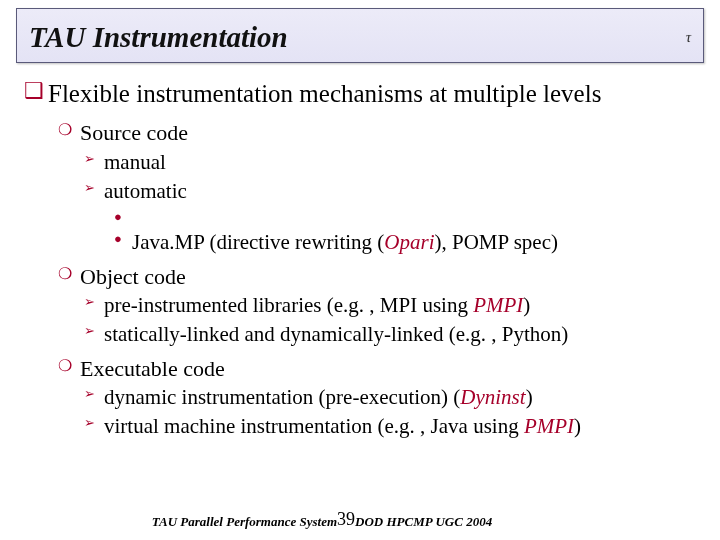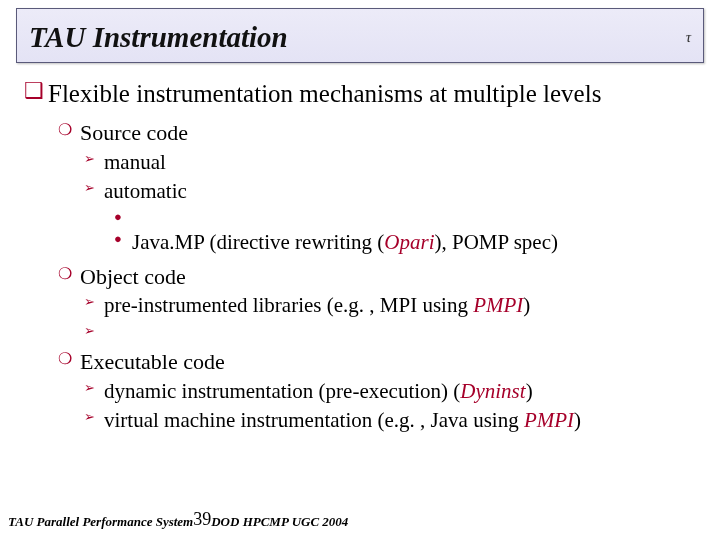--- a/index.html
+++ b/index.html
@@ -72,23 +72,23 @@
     margin-top: 2px;
   }
   .l4 .bullet { width: 18px; flex: 0 0 18px; font-size: 13px; color: #a6002a; line-height: 1.55; }
   .l4 .txt { font-size: 21px; line-height: 1.3; }
   .italred { color: #a6002a; font-style: italic; }
   .footer {
     position: absolute;
     bottom: 10px;
     left: 0;
     width: 644px;
-    padding: 0 8px;
+    padding: 0 16px;
     display: flex;
-    justify-content: flex-start;
+    justify-content: center;
     align-items: flex-end;
     font-style: italic;
     font-weight: bold;
     font-size: 13px;
   }
   .footer .center { font-style: normal; font-weight: normal; font-size: 18px; }
 </style>
 </head>
 <body>
 
@@ -129,20 +129,21 @@
     <div class="l2">
       <span class="bullet">❍</span>
       <span class="txt">Object code</span>
     </div>
     <div class="l3">
       <span class="bullet">➢</span>
       <span class="txt"><span>pre-instrumented libraries (e.g. , MPI using </span><span class="italred">PMPI</span><span>)</span></span>
     </div>
     <div class="l3">
       <span class="bullet">➢</span>
+      <span class="txt">statically-linked and dynamically-linked (e.g. , Python)</span>
     </div>
 
     <div class="l2">
       <span class="bullet">❍</span>
       <span class="txt">Executable code</span>
     </div>
     <div class="l3">
       <span class="bullet">➢</span>
       <span class="txt"><span>dynamic instrumentation (pre-execution) (</span><span class="italred">Dyninst</span><span>)</span></span>
     </div>

